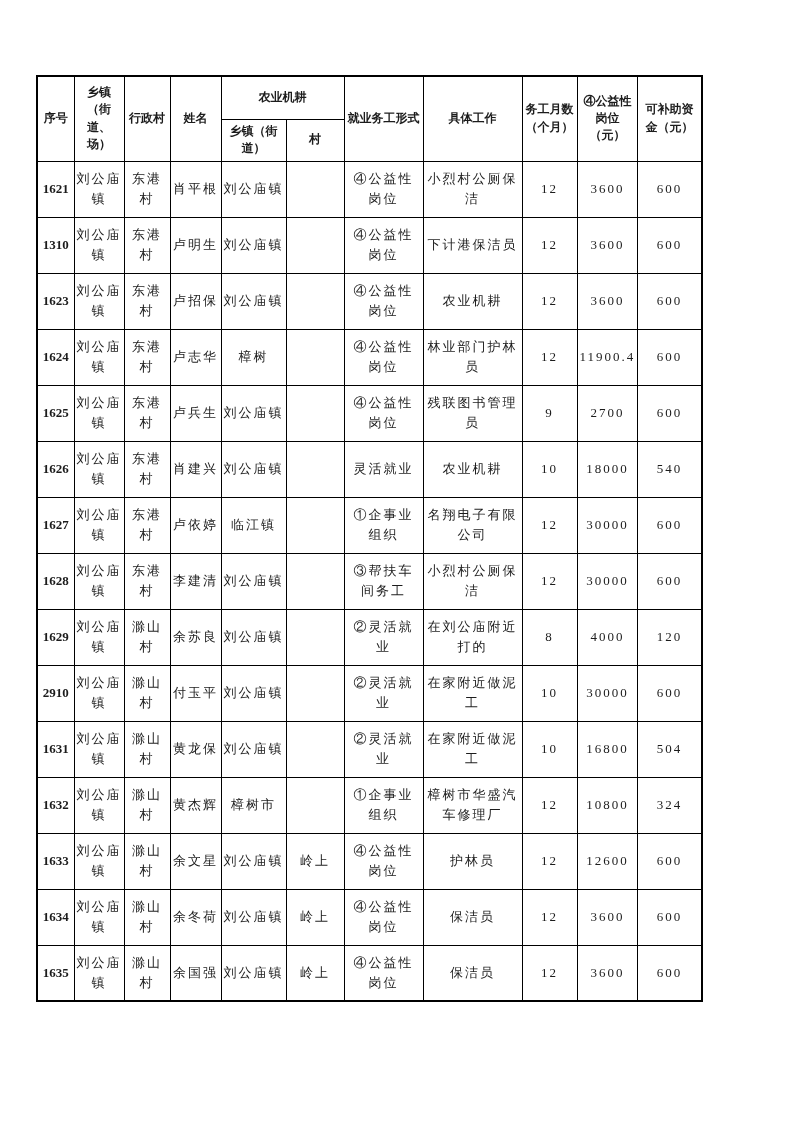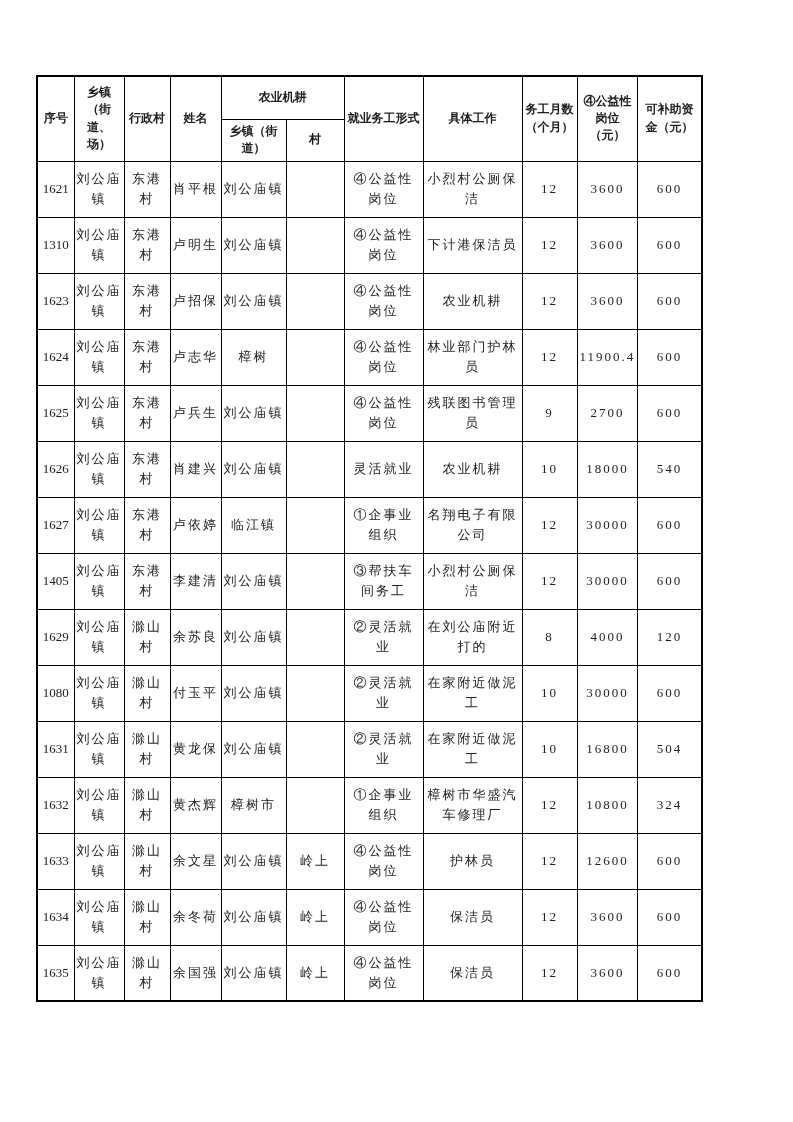--- a/index.html
+++ b/index.html
@@ -31,20 +31,21 @@
     letter-spacing:0;
   }
   .sheet tbody td{
     font-size:13px;
     letter-spacing:2px;
     line-height:1.55;
   }
   .sheet tbody td.c-seq{
     font-size:13px;
     letter-spacing:0;
+    font-weight:bold;
   }
   tr.hdr-top{height:43px;}
   tr.hdr-bot{height:42px;}
   .sheet tbody tr{height:56px;}
 </style>
 </head>
 <body>
 
 <div class="page">
   <table class="sheet">
@@ -165,21 +166,21 @@
           <td class="c-name">卢依婷</td>
           <td class="c-work-township">临江镇</td>
           <td class="c-work-village"></td>
           <td class="c-form">①企事业组织</td>
           <td class="c-job">名翔电子有限公司</td>
           <td class="c-months">12</td>
           <td class="c-amount">30000</td>
           <td class="c-subsidy">600</td>
         </tr>
         <tr>
-          <td class="c-seq">1405</td>
+          <td class="c-seq">1628</td>
           <td class="c-township">刘公庙镇</td>
           <td class="c-admin-village">东港村</td>
           <td class="c-name">李建清</td>
           <td class="c-work-township">刘公庙镇</td>
           <td class="c-work-village"></td>
           <td class="c-form">③帮扶车间务工</td>
           <td class="c-job">小烈村公厕保洁</td>
           <td class="c-months">12</td>
           <td class="c-amount">30000</td>
           <td class="c-subsidy">600</td>
@@ -191,21 +192,21 @@
           <td class="c-name">余苏良</td>
           <td class="c-work-township">刘公庙镇</td>
           <td class="c-work-village"></td>
           <td class="c-form">②灵活就业</td>
           <td class="c-job">在刘公庙附近打的</td>
           <td class="c-months">8</td>
           <td class="c-amount">4000</td>
           <td class="c-subsidy">120</td>
         </tr>
         <tr>
-          <td class="c-seq">1080</td>
+          <td class="c-seq">2910</td>
           <td class="c-township">刘公庙镇</td>
           <td class="c-admin-village">滁山村</td>
           <td class="c-name">付玉平</td>
           <td class="c-work-township">刘公庙镇</td>
           <td class="c-work-village"></td>
           <td class="c-form">②灵活就业</td>
           <td class="c-job">在家附近做泥工</td>
           <td class="c-months">10</td>
           <td class="c-amount">30000</td>
           <td class="c-subsidy">600</td>

